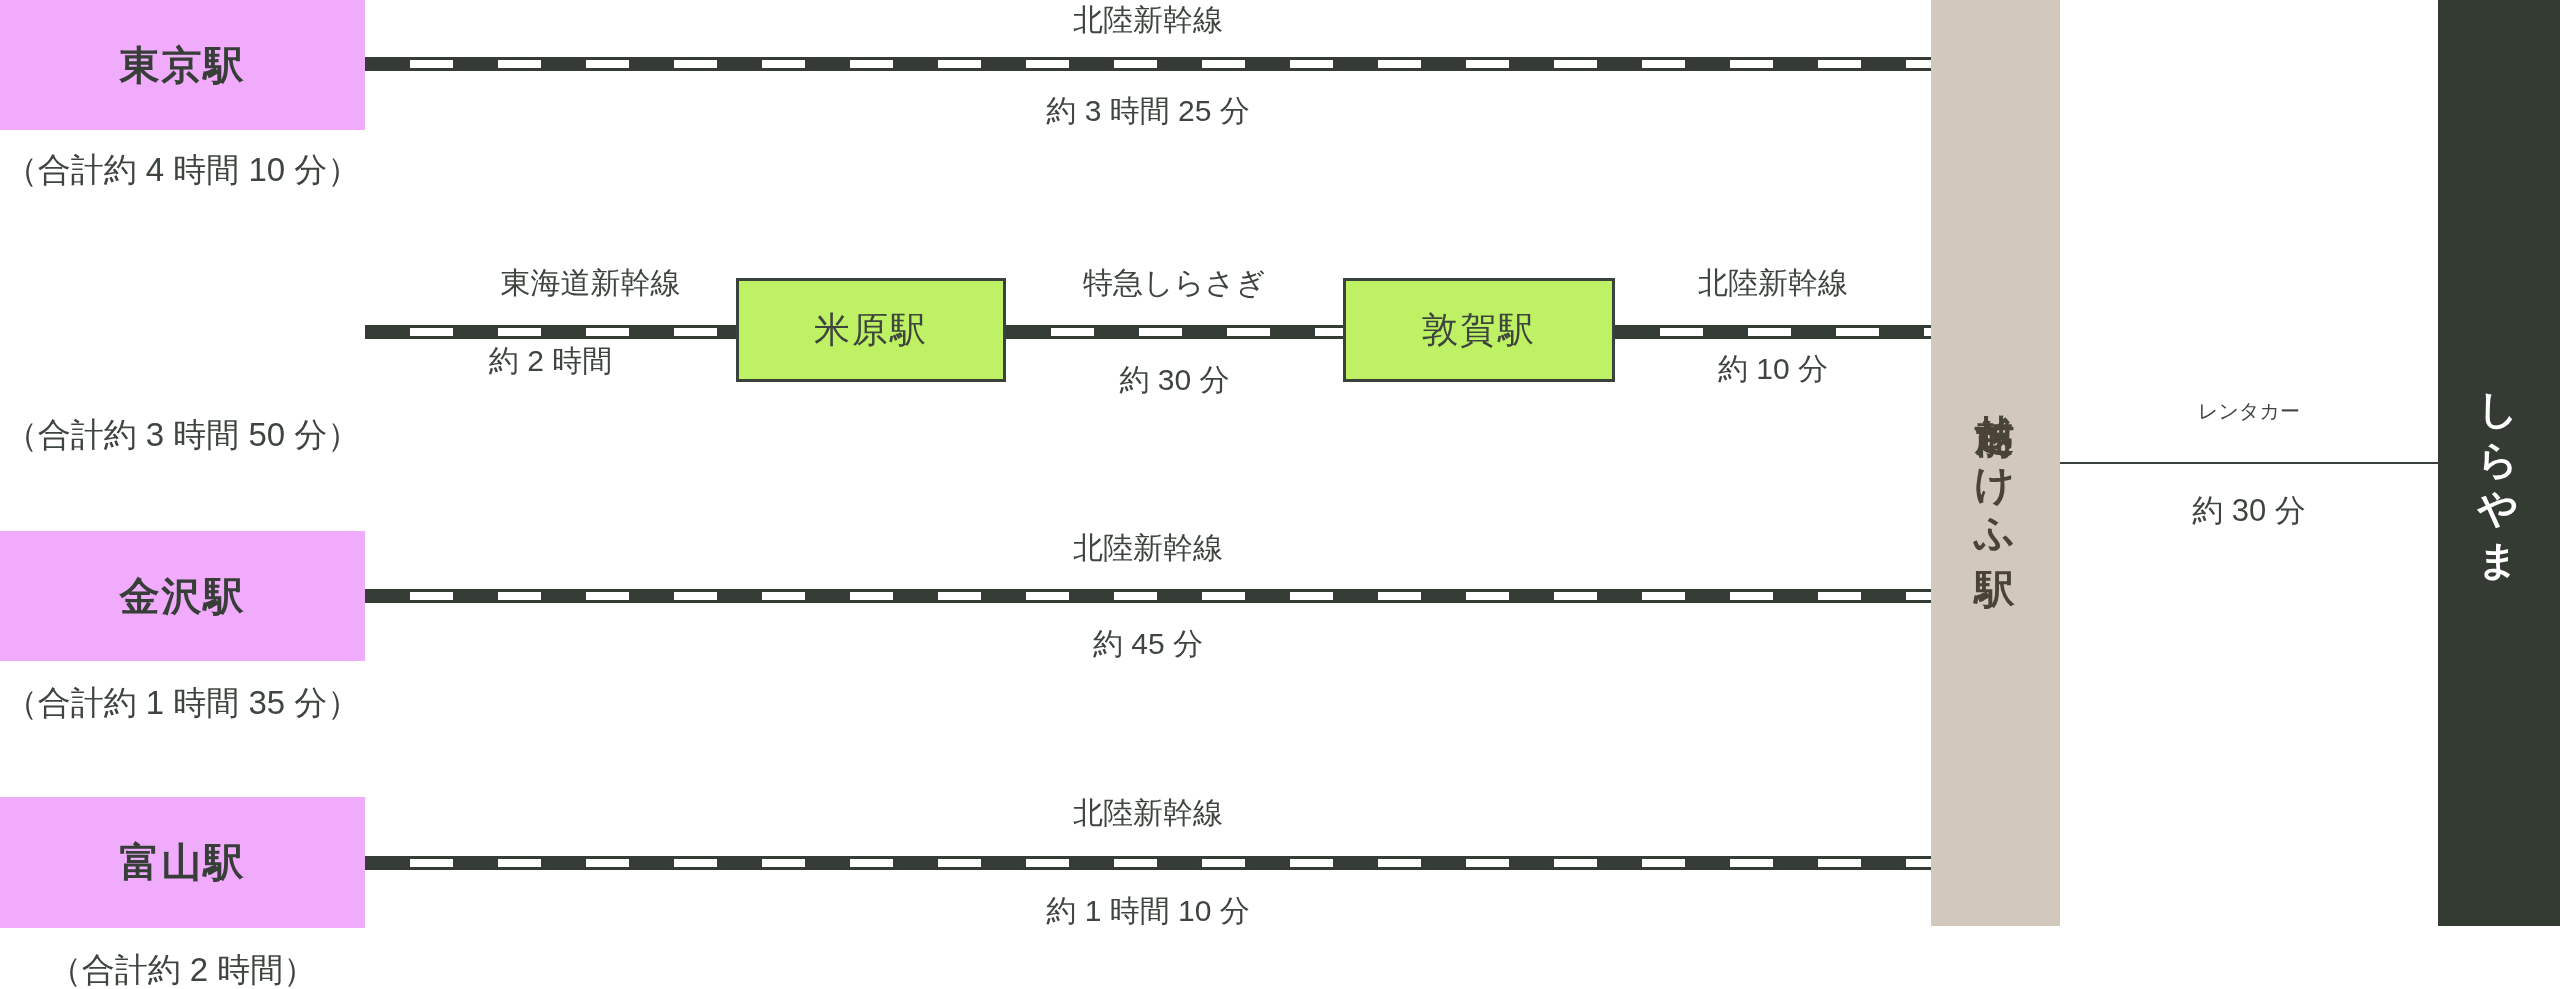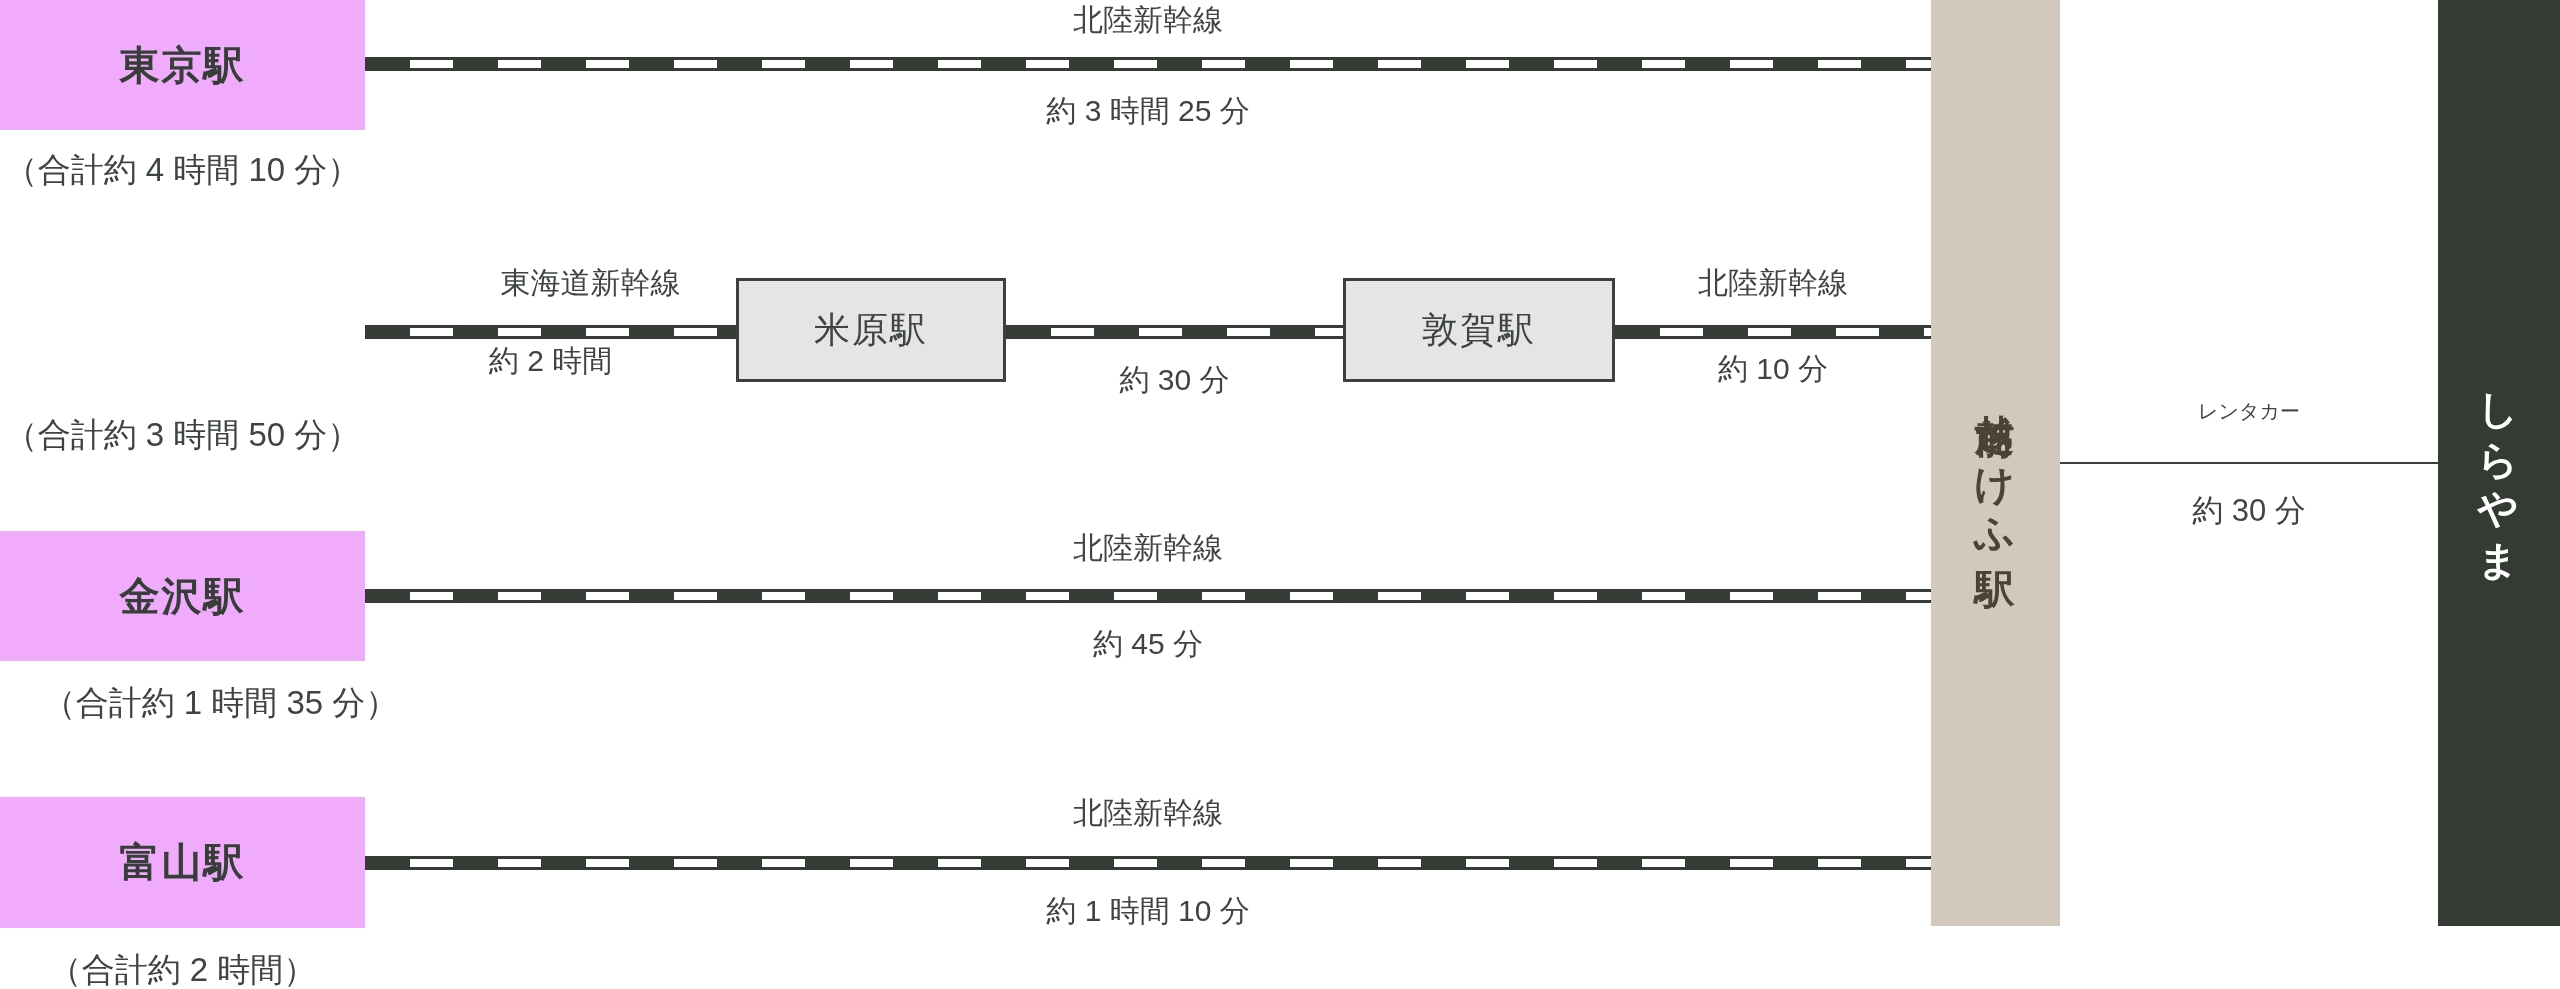--- a/index.html
+++ b/index.html
@@ -14,21 +14,21 @@
     font-size:33px;color:#3d453e;white-space:nowrap;}
 
   
   .rail-line{position:absolute;height:14px;background:#343c35;}
   .rail-line::before{content:"";position:absolute;left:0;right:0;top:3px;bottom:3px;
     background:repeating-linear-gradient(90deg,transparent 0 45px,#ffffff 45px 88px);}
 
   .seg-label{position:absolute;text-align:center;font-size:30px;color:#3d453e;white-space:nowrap;}
 
   
-  .mid-station{position:absolute;top:278px;height:104px;background:#e5e5e5;
+  .mid-station{position:absolute;top:278px;height:104px;background:#bef264;
     border:3px solid #3a423b;box-sizing:border-box;
     display:flex;align-items:center;justify-content:center;
     font-size:36px;color:#3d453e;letter-spacing:2px;}
 
   
   .v-bar{position:absolute;top:0;height:926px;display:flex;align-items:center;justify-content:center;}
   .v-bar.beige{background:#d3c8bd;}
   .v-bar.dark{background:#333b33;}
   .v-text{writing-mode:vertical-rl;text-orientation:upright;white-space:nowrap;
     font-size:40px;font-weight:700;letter-spacing:4px;}
@@ -50,31 +50,32 @@
   <div class="seg-label" style="left:365px;width:1566px;top:91px;">約 3 時間 25 分</div>
 
   <div class="total-label" style="top:413px;">（合計約 3 時間 50 分）</div>
 
   <div class="seg-label" style="left:365px;width:371px;top:263px;padding-left:40px;">東海道新幹線</div>
   <div class="rail-line" style="left:365px;width:371px;top:325px;"></div>
   <div class="seg-label" style="left:365px;width:371px;top:341px;">約 2 時間</div>
 
   <div class="mid-station" style="left:736px;width:270px;">米原駅</div>
 
+  <div class="seg-label" style="left:1006px;width:337px;top:263px;">特急しらさぎ</div>
   <div class="rail-line" style="left:1006px;width:337px;top:325px;"></div>
   <div class="seg-label" style="left:1006px;width:337px;top:360px;">約 30 分</div>
 
   <div class="mid-station" style="left:1343px;width:272px;">敦賀駅</div>
 
   <div class="seg-label" style="left:1615px;width:316px;top:263px;">北陸新幹線</div>
   <div class="rail-line" style="left:1615px;width:316px;top:325px;"></div>
   <div class="seg-label" style="left:1615px;width:316px;top:349px;">約 10 分</div>
 
   <div class="station-block" style="top:531px;height:130px;">金沢駅</div>
-  <div class="total-label" style="top:681px;margin-left:38px;">（合計約 1 時間 35 分）</div>
+  <div class="total-label" style="top:681px;">（合計約 1 時間 35 分）</div>
   <div class="seg-label" style="left:365px;width:1566px;top:528px;">北陸新幹線</div>
   <div class="rail-line" style="left:365px;width:1566px;top:589px;"></div>
   <div class="seg-label" style="left:365px;width:1566px;top:624px;">約 45 分</div>
 
   <div class="station-block" style="top:797px;height:131px;">富山駅</div>
   <div class="total-label" style="top:948px;">（合計約 2 時間）</div>
   <div class="seg-label" style="left:365px;width:1566px;top:793px;">北陸新幹線</div>
   <div class="rail-line" style="left:365px;width:1566px;top:856px;"></div>
   <div class="seg-label" style="left:365px;width:1566px;top:891px;">約 1 時間 10 分</div>
 

